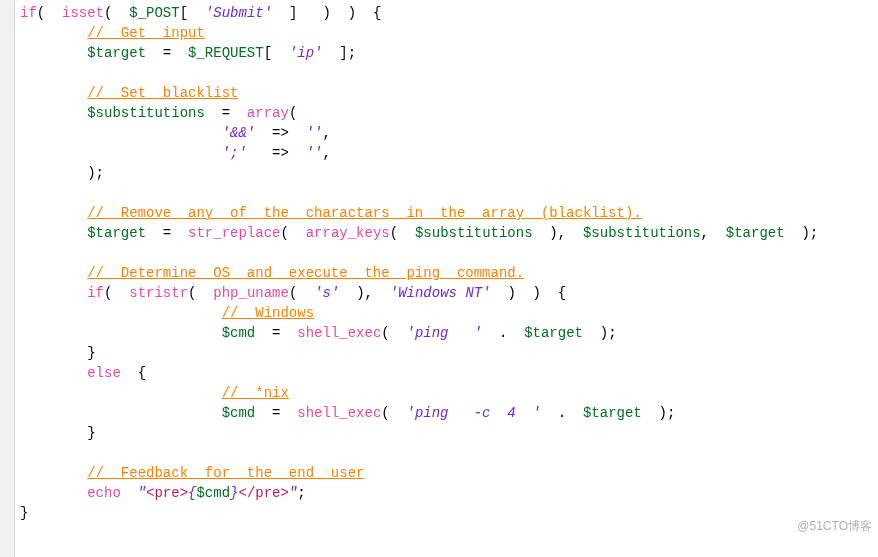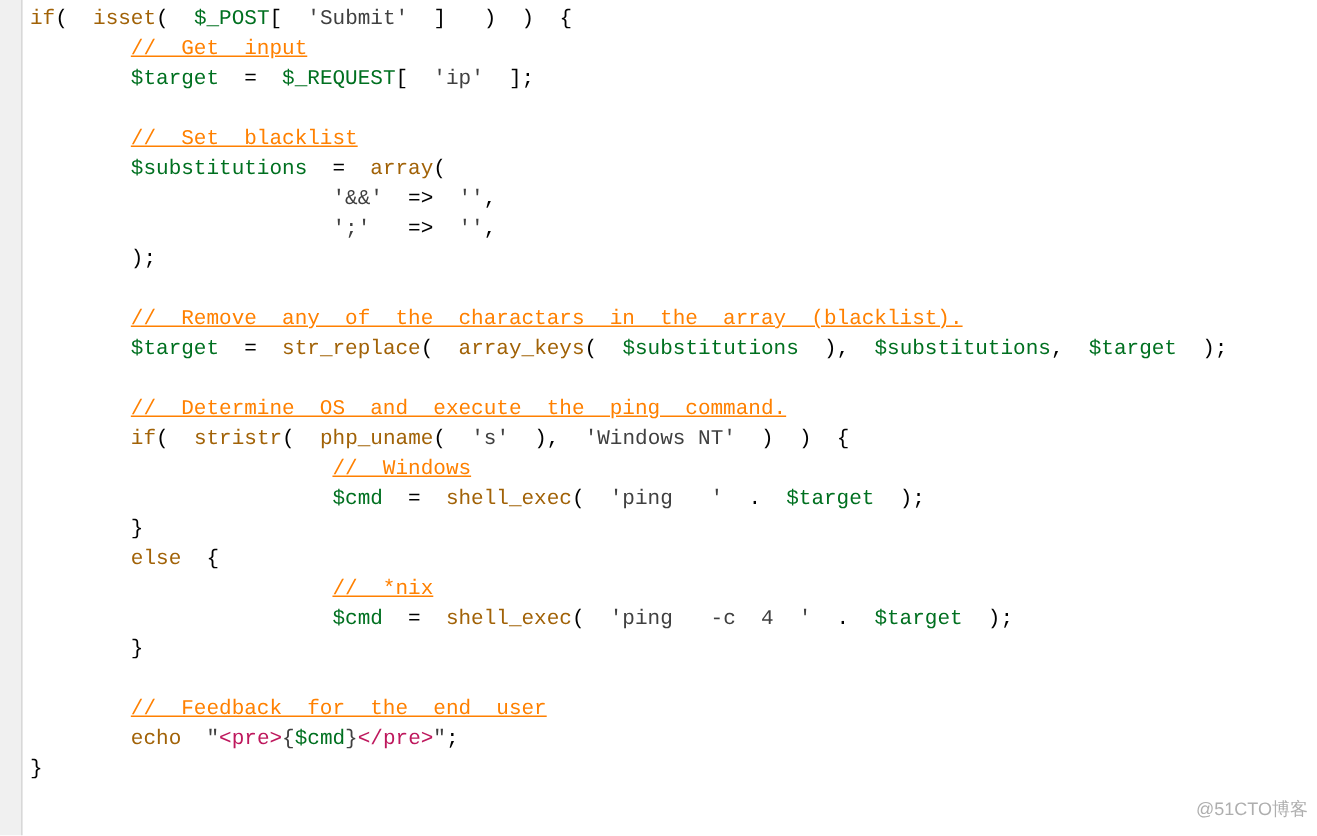--- a/index.html
+++ b/index.html
@@ -29,30 +29,30 @@
   .code-area {
     position: absolute;
     left: 20px;
     top: 3px;
     white-space: pre;
     font-family: "Courier New", Consolas, monospace;
     font-size: 14px;
     line-height: 20px;
     color: #000;
   }
-  .kw     { color: #a16207; }   
+  .kw     { color: #ec4899; }   
   .var    { color: #007020; }   
-  .str    { color: #404040; }   
+  .str    { color: #6d28d9; font-style: italic; }   
   .strblue{ color: #be185d; }   
   .cmt    { color: #ff8000; text-decoration: underline; }   
   .punc   { color: #000; }
   .watermark {
     position: absolute;
     right: 6px;
-    bottom: 9px;
+    bottom: 22px;
     font-family: sans-serif;
     font-size: 12px;
     color: rgba(120,120,120,0.6);
   }
 </style>
 </head>
 <body>
 
 <div class="container">
   <div class="gutter"></div>

